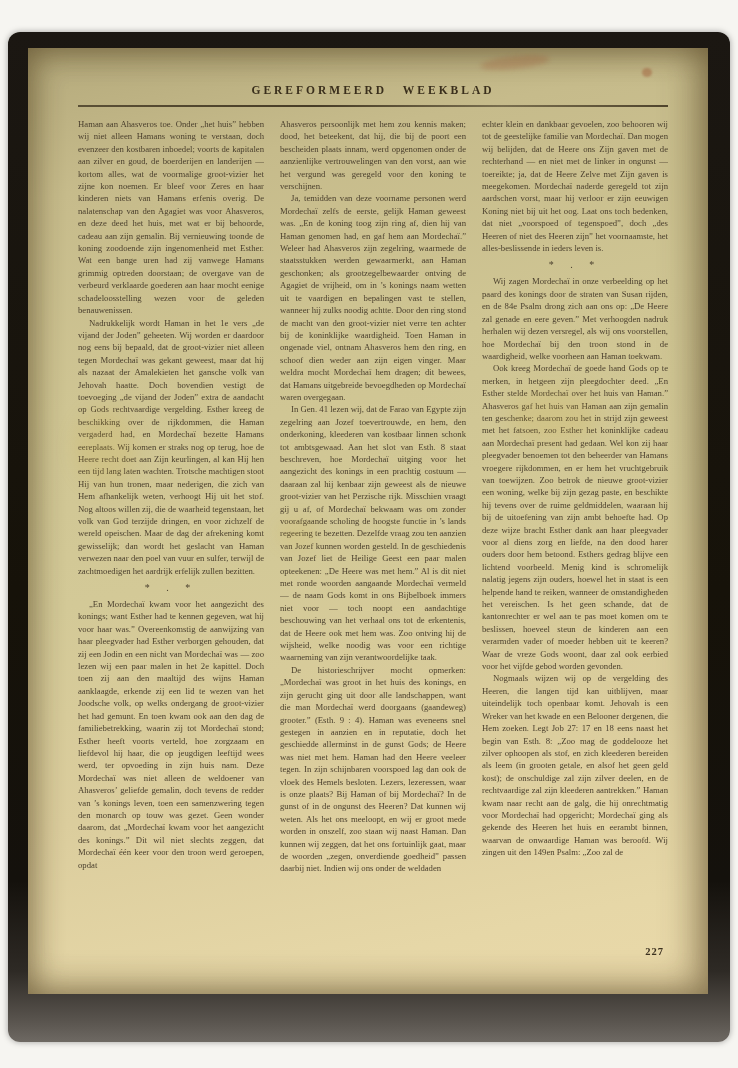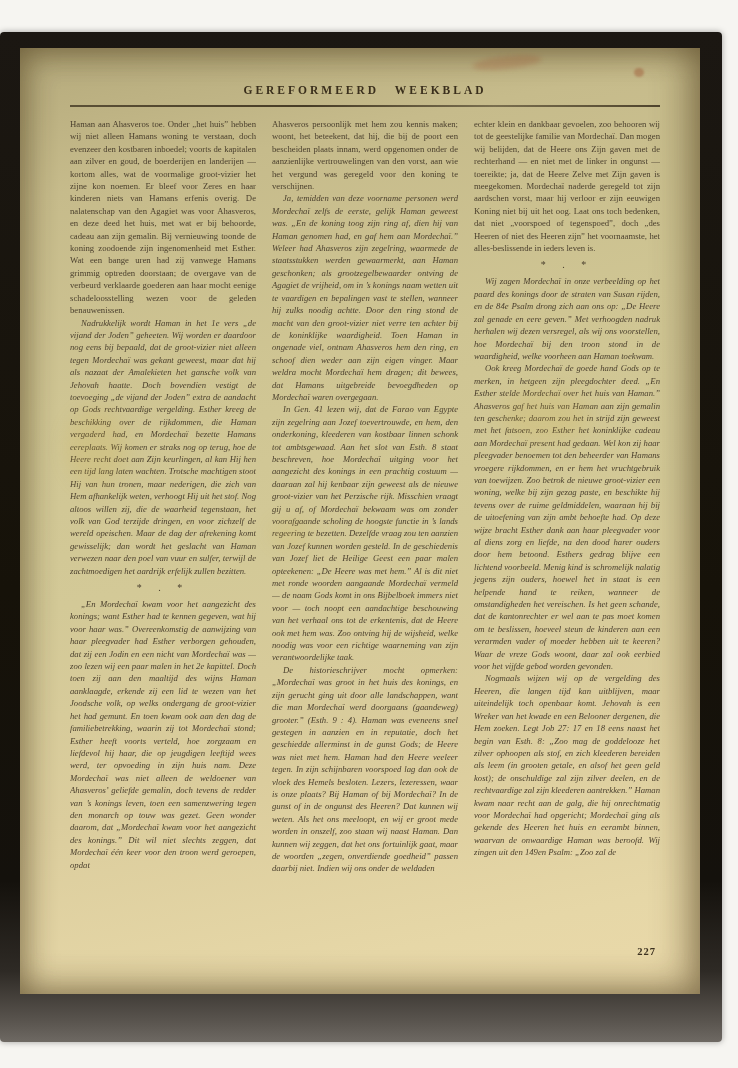--- a/index.html
+++ b/index.html
@@ -5,23 +5,23 @@
   * { margin: 0; padding: 0; box-sizing: border-box; }
   html, body {
     width: 738px; height: 1068px;
     background: #f6f5f1;
     font-family: "Liberation Serif", "DejaVu Serif", serif;
     overflow: hidden;
     position: relative;
   }
   .scan {
     position: absolute;
-    left: 0; top: 32px; width: 722px; height: 1010px;
+    left: 8px; top: 32px; width: 722px; height: 1010px;
     background: linear-gradient(180deg, #1b1712 0%, #161209 55%, #14110c 84%, #2e2a25 93%, #5a554f 98%, #6e6963 100%);
-    border-radius: 4px;
+    border-radius: 12px;
     box-shadow: 0 0 6px rgba(0,0,0,0.35);
   }
   .paper {
     position: absolute;
     left: 20px; top: 16px; width: 680px; height: 946px;
     background: linear-gradient(168deg, #b4a97b 0%, #c6bb8b 14%, #cfc593 34%, #d3c997 52%, #dbcd9d 72%, #e6d7a7 90%, #ead9a9 100%);
     box-shadow:
       inset 0 0 34px rgba(72,54,24,0.42),
       inset -16px -8px 34px rgba(72,54,24,0.30),
       inset 10px 8px 26px rgba(72,54,24,0.22);
@@ -60,21 +60,21 @@
   }
   .col {
     width: 190px;
     font-size: 8.7px;
     line-height: 12.4px;
     color: #4a3f2d;
     text-align: justify;
     text-justify: inter-word;
   }
   .col p { margin: 0; }
-  .col p.ind { text-indent: 11px; font-style: italic; }
+  .col p.ind { text-indent: 11px; }
   .asterism {
     text-align: center;
     font-size: 10px;
     letter-spacing: 7px;
     color: #4a3f2d;
     margin: 5px 0 4px 0;
     line-height: 12px;
   }
   .page-number {
     position: absolute;
@@ -106,21 +106,21 @@
     <div class="columns">
 
       <div class="col">
         <p>Haman aan Ahasveros toe. Onder „het huis” hebben wij niet alleen Hamans woning te verstaan, doch evenzeer den kostbaren inboedel; voorts de kapitalen aan zilver en goud, de boerderijen en landerijen — kortom alles, wat de voormalige groot-vizier het zijne kon noemen. Er bleef voor Zeres en haar kinderen niets van Hamans erfenis overig. De nalatenschap van den Agagiet was voor Ahasveros, en deze deed het huis, met wat er bij behoorde, cadeau aan zijn gemalin. Bij vernieuwing toonde de koning zoodoende zijn ingenomenheid met Esther. Wat een bange uren had zij vanwege Hamans grimmig optreden doorstaan; de overgave van de verbeurd verklaarde goederen aan haar mocht eenige schadeloosstelling wezen voor de geleden benauwenissen.</p>
         <p class="ind">Nadrukkelijk wordt Haman in het 1e vers „de vijand der Joden” geheeten. Wij worden er daardoor nog eens bij bepaald, dat de groot-vizier niet alleen tegen Mordechaï was gekant geweest, maar dat hij als nazaat der Amalekieten het gansche volk van Jehovah haatte. Doch bovendien vestigt de toevoeging „de vijand der Joden” extra de aandacht op Gods rechtvaardige vergelding. Esther kreeg de beschikking over de rijkdommen, die Haman vergaderd had, en Mordechaï bezette Hamans eereplaats. Wij komen er straks nog op terug, hoe de Heere recht doet aan Zijn keurlingen, al kan Hij hen een tijd lang laten wachten. Trotsche machtigen stoot Hij van hun tronen, maar nederigen, die zich van Hem afhankelijk weten, verhoogt Hij uit het stof. Nog altoos willen zij, die de waarheid tegenstaan, het volk van God terzijde dringen, en voor zichzelf de wereld opeischen. Maar de dag der afrekening komt gewisselijk; dan wordt het geslacht van Haman verwezen naar den poel van vuur en sulfer, terwijl de zachtmoedigen het aardrijk erfelijk zullen bezitten.</p>
         <div class="asterism">* . *</div>
         <p class="ind">„En Mordechaï kwam voor het aangezicht des konings; want Esther had te kennen gegeven, wat hij voor haar was.” Overeenkomstig de aanwijzing van haar pleegvader had Esther verborgen gehouden, dat zij een Jodin en een nicht van Mordechaï was — zoo lezen wij een paar malen in het 2e kapittel. Doch toen zij aan den maaltijd des wijns Haman aanklaagde, erkende zij een lid te wezen van het Joodsche volk, op welks ondergang de groot-vizier het had gemunt. En toen kwam ook aan den dag de familiebetrekking, waarin zij tot Mordechaï stond; Esther heeft voorts verteld, hoe zorgzaam en liefdevol hij haar, die op jeugdigen leeftijd wees werd, ter opvoeding in zijn huis nam. Deze Mordechaï was niet alleen de weldoener van Ahasveros’ geliefde gemalin, doch tevens de redder van ’s konings leven, toen een samenzwering tegen den monarch op touw was gezet. Geen wonder daarom, dat „Mordechaï kwam voor het aangezicht des konings.” Dit wil niet slechts zeggen, dat Mordechaï één keer voor den troon werd geroepen, opdat</p>
       </div>
 
       <div class="col">
-        <p>Ahasveros persoonlijk met hem zou kennis maken; woont, het beteekent, dat hij, die bij de poort een bescheiden plaats innam, werd opgenomen onder de aanzienlijke vertrouwelingen van den vorst, aan wie het vergund was geregeld voor den koning te verschijnen.</p>
+        <p>Ahasveros persoonlijk met hem zou kennis maken; dood, het beteekent, dat hij, die bij de poort een bescheiden plaats innam, werd opgenomen onder de aanzienlijke vertrouwelingen van den vorst, aan wie het vergund was geregeld voor den koning te verschijnen.</p>
         <p class="ind">Ja, temidden van deze voorname personen werd Mordechaï zelfs de eerste, gelijk Haman geweest was. „En de koning toog zijn ring af, dien hij van Haman genomen had, en gaf hem aan Mordechaï.” Weleer had Ahasveros zijn zegelring, waarmede de staatsstukken werden gewaarmerkt, aan Haman geschonken; als grootzegelbewaarder ontving de Agagiet de vrijheid, om in ’s konings naam wetten uit te vaardigen en bepalingen vast te stellen, wanneer hij zulks noodig achtte. Door den ring stond de macht van den groot-vizier niet verre ten achter bij de koninklijke waardigheid. Toen Haman in ongenade viel, ontnam Ahasveros hem den ring, en schoof dien weder aan zijn eigen vinger. Maar weldra mocht Mordechaï hem dragen; dit bewees, dat Hamans uitgebreide bevoegdheden op Mordechaï waren overgegaan.</p>
         <p class="ind">In Gen. 41 lezen wij, dat de Farao van Egypte zijn zegelring aan Jozef toevertrouwde, en hem, den onderkoning, kleederen van kostbaar linnen schonk tot ambtsgewaad. Aan het slot van Esth. 8 staat beschreven, hoe Mordechaï uitging voor het aangezicht des konings in een prachtig costuum — daaraan zal hij kenbaar zijn geweest als de nieuwe groot-vizier van het Perzische rijk. Misschien vraagt gij u af, of Mordechaï bekwaam was om zonder voorafgaande scholing de hoogste functie in ’s lands regeering te bezetten. Dezelfde vraag zou ten aanzien van Jozef kunnen worden gesteld. In de geschiedenis van Jozef liet de Heilige Geest een paar malen opteekenen: „De Heere was met hem.” Al is dit niet met ronde woorden aangaande Mordechaï vermeld — de naam Gods komt in ons Bijbelboek immers niet voor — toch noopt een aandachtige beschouwing van het verhaal ons tot de erkentenis, dat de Heere ook met hem was. Zoo ontving hij de wijsheid, welke noodig was voor een richtige waarneming van zijn verantwoordelijke taak.</p>
         <p class="ind">De historieschrijver mocht opmerken: „Mordechaï was groot in het huis des konings, en zijn gerucht ging uit door alle landschappen, want die man Mordechaï werd doorgaans (gaandeweg) grooter.” (Esth. 9 : 4). Haman was eveneens snel gestegen in aanzien en in reputatie, doch het geschiedde allerminst in de gunst Gods; de Heere was niet met hem. Haman had den Heere veeleer tegen. In zijn schijnbaren voorspoed lag dan ook de vloek des Hemels besloten. Lezers, lezeressen, waar is onze plaats? Bij Haman of bij Mordechaï? In de gunst of in de ongunst des Heeren? Dat kunnen wij weten. Als het ons meeloopt, en wij er groot mede worden in onszelf, zoo staan wij naast Haman. Dan kunnen wij zeggen, dat het ons fortuinlijk gaat, maar de woorden „zegen, onverdiende goedheid” passen daarbij niet. Indien wij ons onder de weldaden</p>
       </div>
 
       <div class="col">
         <p>echter klein en dankbaar gevoelen, zoo behooren wij tot de geestelijke familie van Mordechaï. Dan mogen wij belijden, dat de Heere ons Zijn gaven met de rechterhand — en niet met de linker in ongunst — toereikte; ja, dat de Heere Zelve met Zijn gaven is meegekomen. Mordechaï naderde geregeld tot zijn aardschen vorst, maar hij verloor er zijn eeuwigen Koning niet bij uit het oog. Laat ons toch bedenken, dat niet „voorspoed of tegenspoed”, doch „des Heeren of niet des Heeren zijn” het voornaamste, het alles-beslissende in ieders leven is.</p>
         <div class="asterism">* . *</div>
         <p class="ind">Wij zagen Mordechaï in onze verbeelding op het paard des konings door de straten van Susan rijden, en de 84e Psalm drong zich aan ons op: „De Heere zal genade en eere geven.” Met verhoogden nadruk herhalen wij dezen versregel, als wij ons voorstellen, hoe Mordechaï bij den troon stond in de waardigheid, welke voorheen aan Haman toekwam.</p>
         <p class="ind">Ook kreeg Mordechaï de goede hand Gods op te merken, in hetgeen zijn pleegdochter deed. „En Esther stelde Mordechaï over het huis van Haman.” Ahasveros gaf het huis van Haman aan zijn gemalin ten geschenke; daarom zou het in strijd zijn geweest met het fatsoen, zoo Esther het koninklijke cadeau aan Mordechaï present had gedaan. Wel kon zij haar pleegvader benoemen tot den beheerder van Hamans vroegere rijkdommen, en er hem het vruchtgebruik van toewijzen. Zoo betrok de nieuwe groot-vizier een woning, welke bij zijn gezag paste, en beschikte hij tevens over de ruime geldmiddelen, waaraan hij bij de uitoefening van zijn ambt behoefte had. Op deze wijze bracht Esther dank aan haar pleegvader voor al diens zorg en liefde, na den dood harer ouders door hem betoond. Esthers gedrag blijve een lichtend voorbeeld. Menig kind is schromelijk nalatig jegens zijn ouders, hoewel het in staat is een helpende hand te reiken, wanneer de omstandigheden het vereischen. Is het geen schande, dat de kantonrechter er wel aan te pas moet komen om te beslissen, hoeveel steun de kinderen aan een verarmden vader of moeder hebben uit te keeren? Waar de vreze Gods woont, daar zal ook eerbied voor het vijfde gebod worden gevonden.</p>

